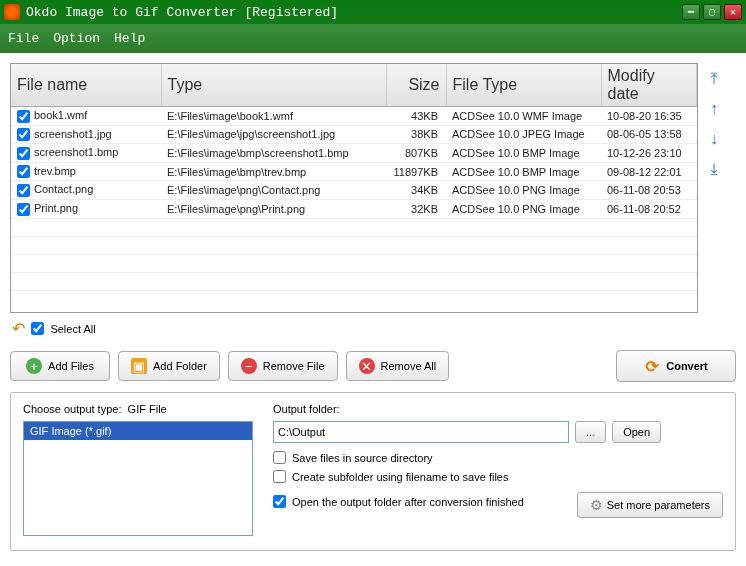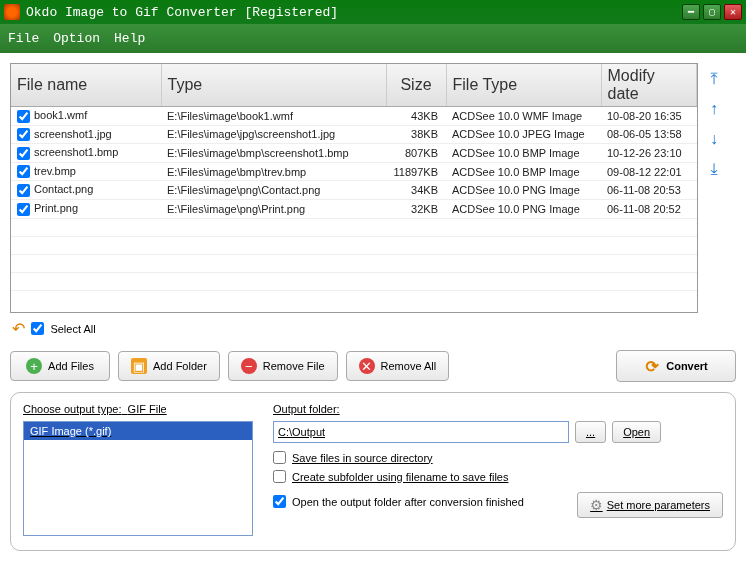--- a/index.html
+++ b/index.html
@@ -133,25 +133,24 @@
   .btn.big { min-width: 120px; height: 32px; font-weight: bold; }
   .btn .ic { width:16px; height:16px; display:flex; align-items:center; justify-content:center; border-radius:50%; font-size:13px; color:#fff; }
   .ic.plus { background:#4CAF50; }
   .ic.folder { background:#f0a020; border-radius:2px;}
   .ic.minus { background:#e04040; }
   .ic.x { background:#e04040; }
   .ic.convert { background:transparent; color:#e08000; font-size:16px; }
   .spacer { flex: 1; }
   .bottom-panel {
     border: 1px solid #bbb;
-    border-radius: 10px;
+    border-radius: 2px;
     padding: 10px 12px 14px 12px;
     display: flex;
     gap: 20px;
-    text-decoration: underline;
   }
   .left-col { width: 230px; }
   .left-col .hdr { margin-bottom: 6px; }
   .typelist {
     border: 1px solid #7a9bd0;
     height: 115px;
     background: #fff;
   }
   .typelist .item {
     background: #2b5fc0;
@@ -210,21 +209,21 @@
           <col style="width:150px">
             <col style="width:225px">
             <col style="width:60px">
             <col style="width:155px">
             <col>
         </colgroup>
         <thead>
           <tr>
             <th>File name</th>
             <th>Type</th>
-            <th style="text-align:center">Size</th>
+            <th style="text-align:right">Size</th>
             <th>File Type</th>
             <th>Modify date</th>
           </tr>
         </thead>
         <tbody id="file-rows">
             <tr>
               <td class="name"><input type="checkbox" checked="" style="">book1.wmf</td>
               <td>E:\Files\image\book1.wmf</td>
               <td class="size">43KB</td>
               <td>ACDSee 10.0 WMF Image</td>

